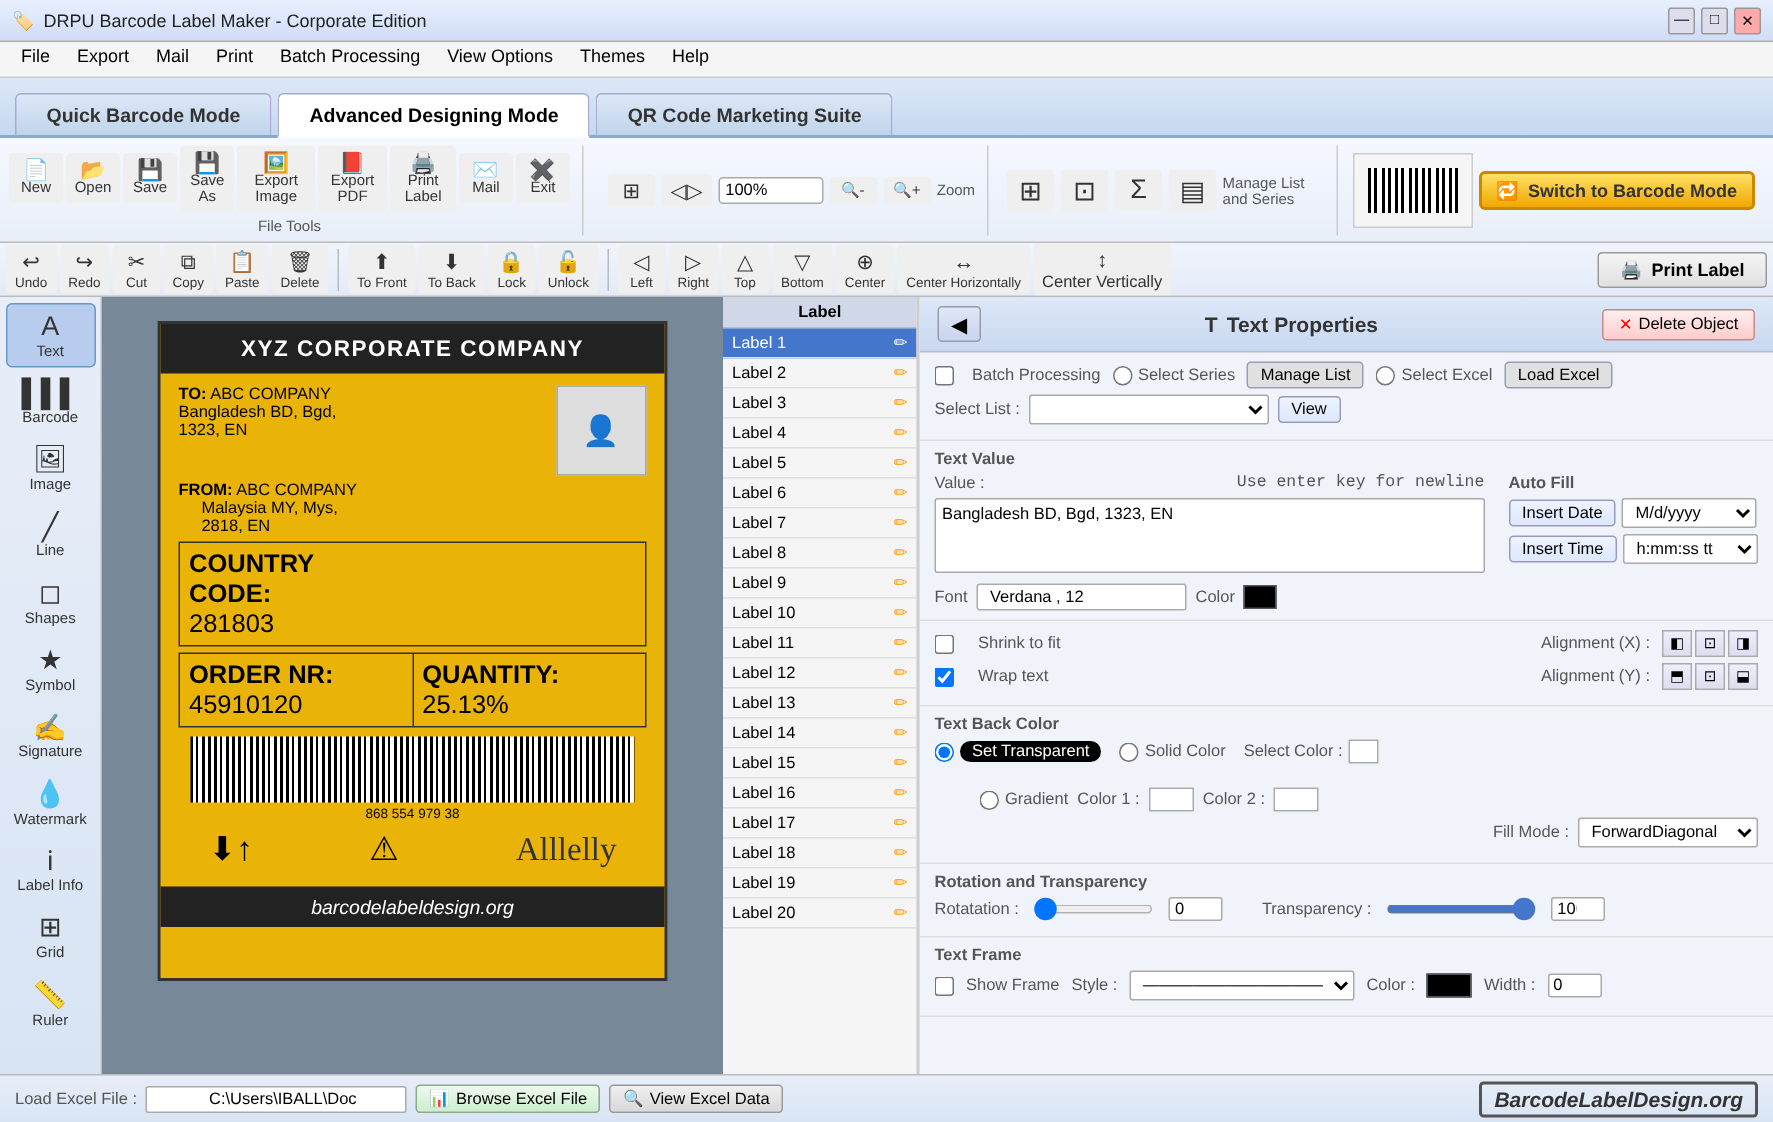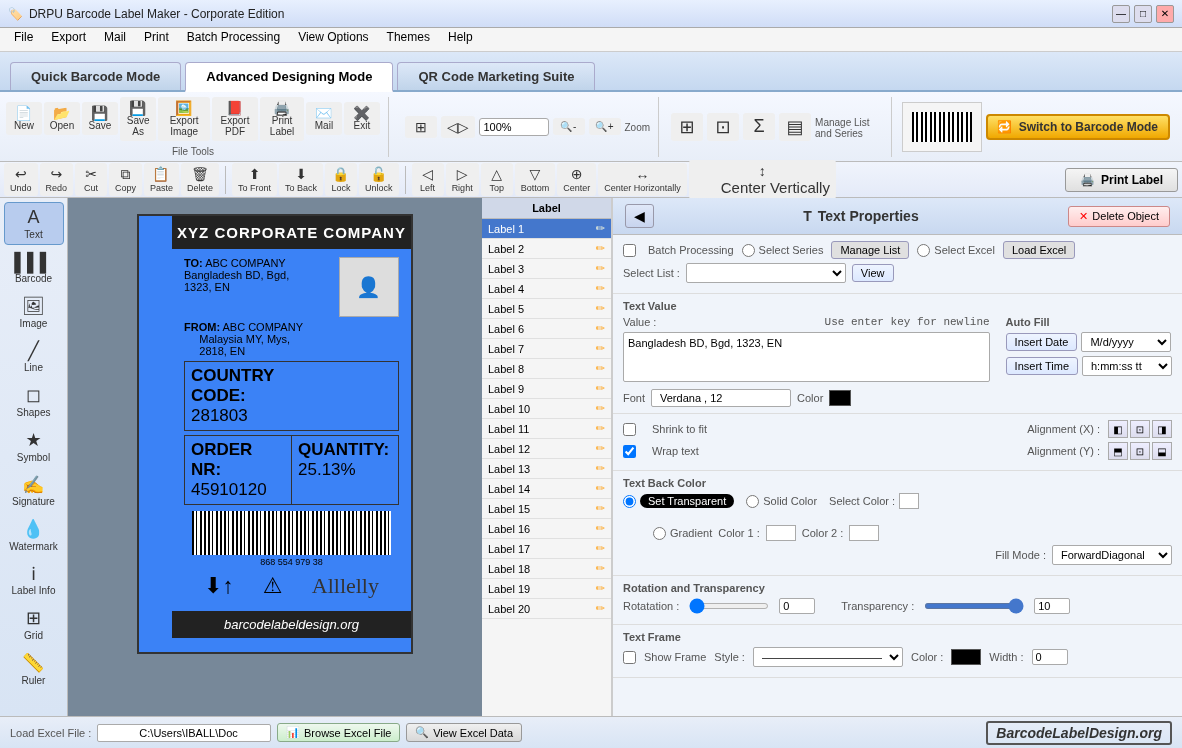--- a/index.html
+++ b/index.html
@@ -219,27 +219,26 @@
       flex: 1;
       background: #778899;
       display: flex;
       flex-direction: column;
       align-items: center;
       justify-content: flex-start;
       padding: 16px;
       overflow: auto;
     }
     #label-canvas {
-      background: #3b82f6;
+      background: #eab308;
       border: 2px solid #333;
-      width: 276px;
+      width: 340px;
       min-height: 440px;
       position: relative;
       font-family: 'Arial', sans-serif;
-      padding-left: 33px;
     }
     .label-header {
       background: #222;
       color: white;
       text-align: center;
       font-size: 15px;
       font-weight: bold;
       padding: 8px 4px;
       letter-spacing: 1px;
     }
@@ -616,21 +615,21 @@
     <button class="atbtn">
       <span class="icon">⊕</span>
       <span style="font-size:9px;">Center</span>
     </button>
     <button class="atbtn">
       <span class="icon">↔</span>
       <span style="font-size:9px;">Center Horizontally</span>
     </button>
     <button class="atbtn">
       <span class="icon">↕</span>
-      <span style="font-size:15px;margin-left:26px;">Center Vertically</span>
+      <span style="font-size:11px;">Center Vertically</span>
     </button>
     <button class="print-label-btn">
       <span>🖨️</span>
       <span>Print Label</span>
     </button>
   </div>
 
 <div id="main" style="display:flex; height:calc(748px - 28px - 24px - 40px - 70px - 36px - 32px);">
 
   <div id="left-sidebar">

